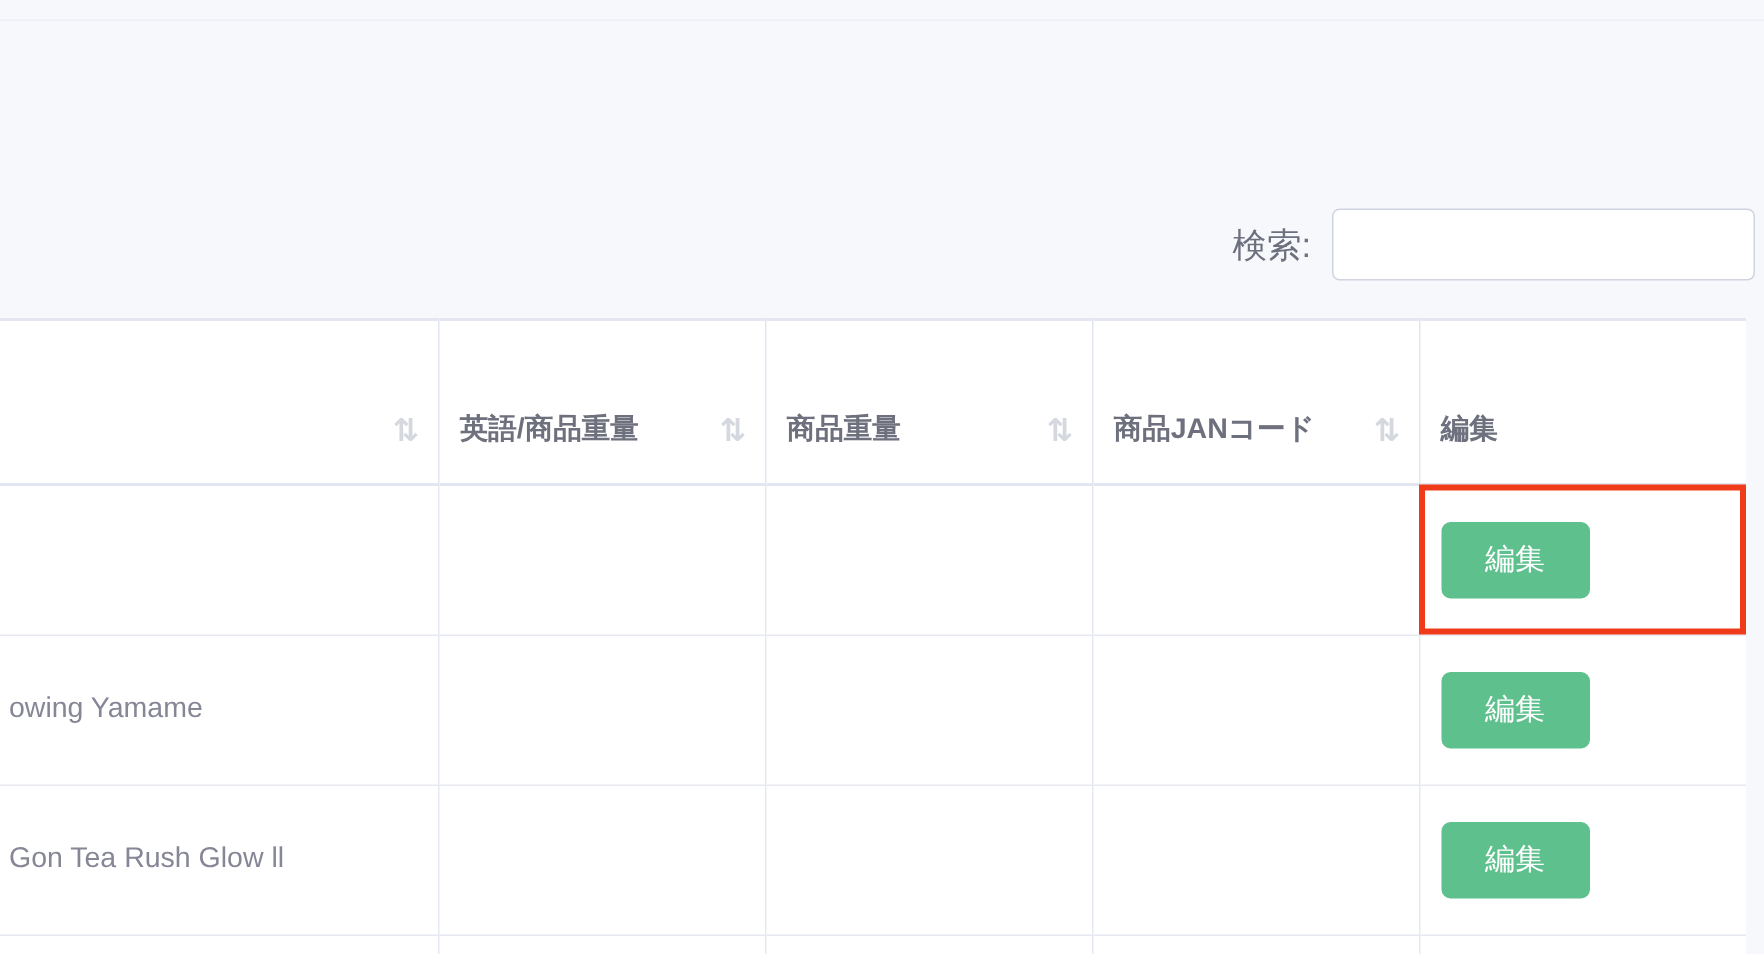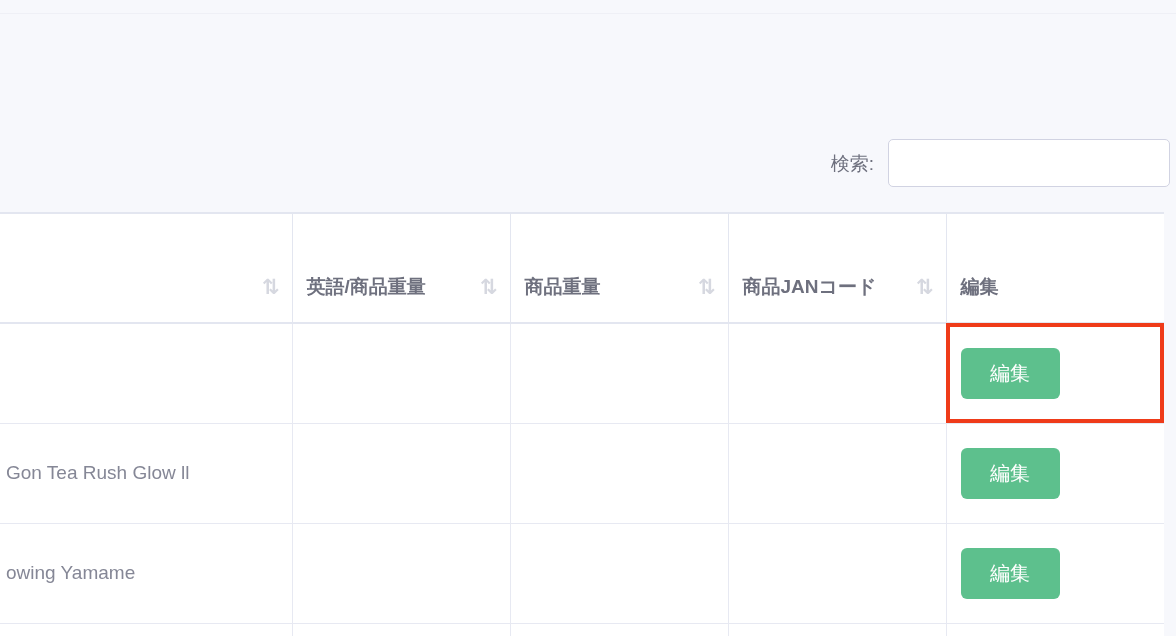--- a/index.html
+++ b/index.html
@@ -34,21 +34,21 @@
   
   .search-row {
     position: absolute;
     right: 6px;
     top: 139px;
     display: flex;
     align-items: center;
     gap: 14px;
   }
   .search-label {
-    font-size: 19px;
+    font-size: 23px;
     color: #6e707e;
     white-space: nowrap;
     line-height: 1;
   }
   .search-input {
     width: 282px;
     height: 48px;
     border: 1px solid #d1d3e2;
     border-radius: 5px;
     background: #ffffff;
@@ -228,33 +228,33 @@
         <td></td>
         <td></td>
         <td></td>
         <td class="edit-cell highlighted">
           <button class="edit-btn">編集</button>
         </td>
       </tr>
 
       <tr>
         <td class="cell-name">
-          <span class="clipped-text">Gon Tea Rush Glow ll</span>
+          <span class="clipped-text">owing Yamame</span>
         </td>
         <td></td>
         <td></td>
         <td></td>
         <td class="edit-cell">
           <button class="edit-btn">編集</button>
         </td>
       </tr>
 
       <tr>
         <td class="cell-name">
-          <span class="clipped-text">owing Yamame</span>
+          <span class="clipped-text">Gon Tea Rush Glow ll</span>
         </td>
         <td></td>
         <td></td>
         <td></td>
         <td class="edit-cell">
           <button class="edit-btn">編集</button>
         </td>
       </tr>
 
       <tr class="partial-row">

